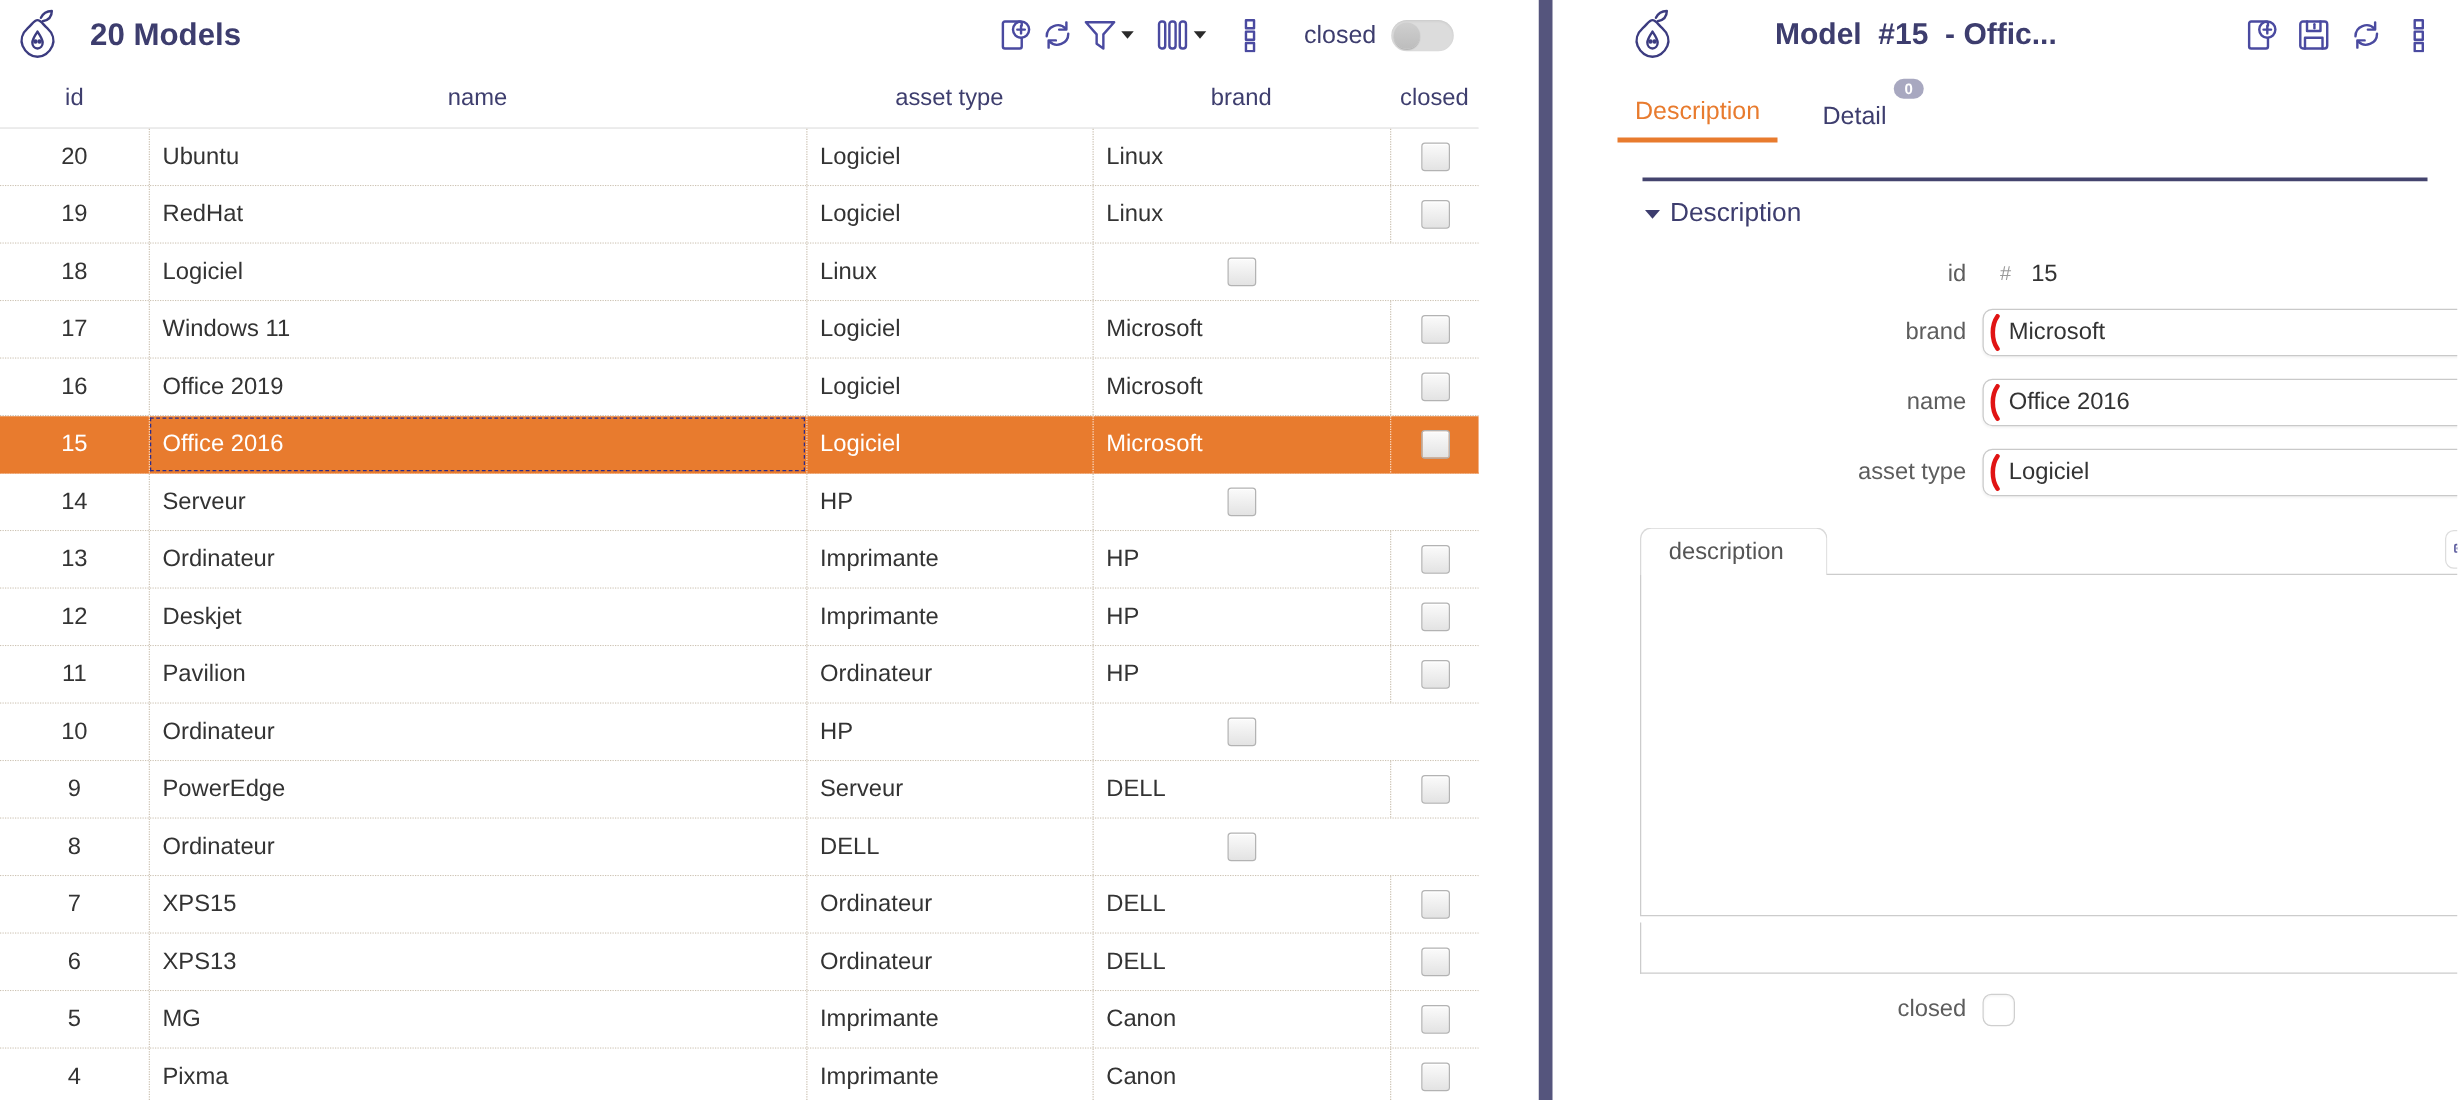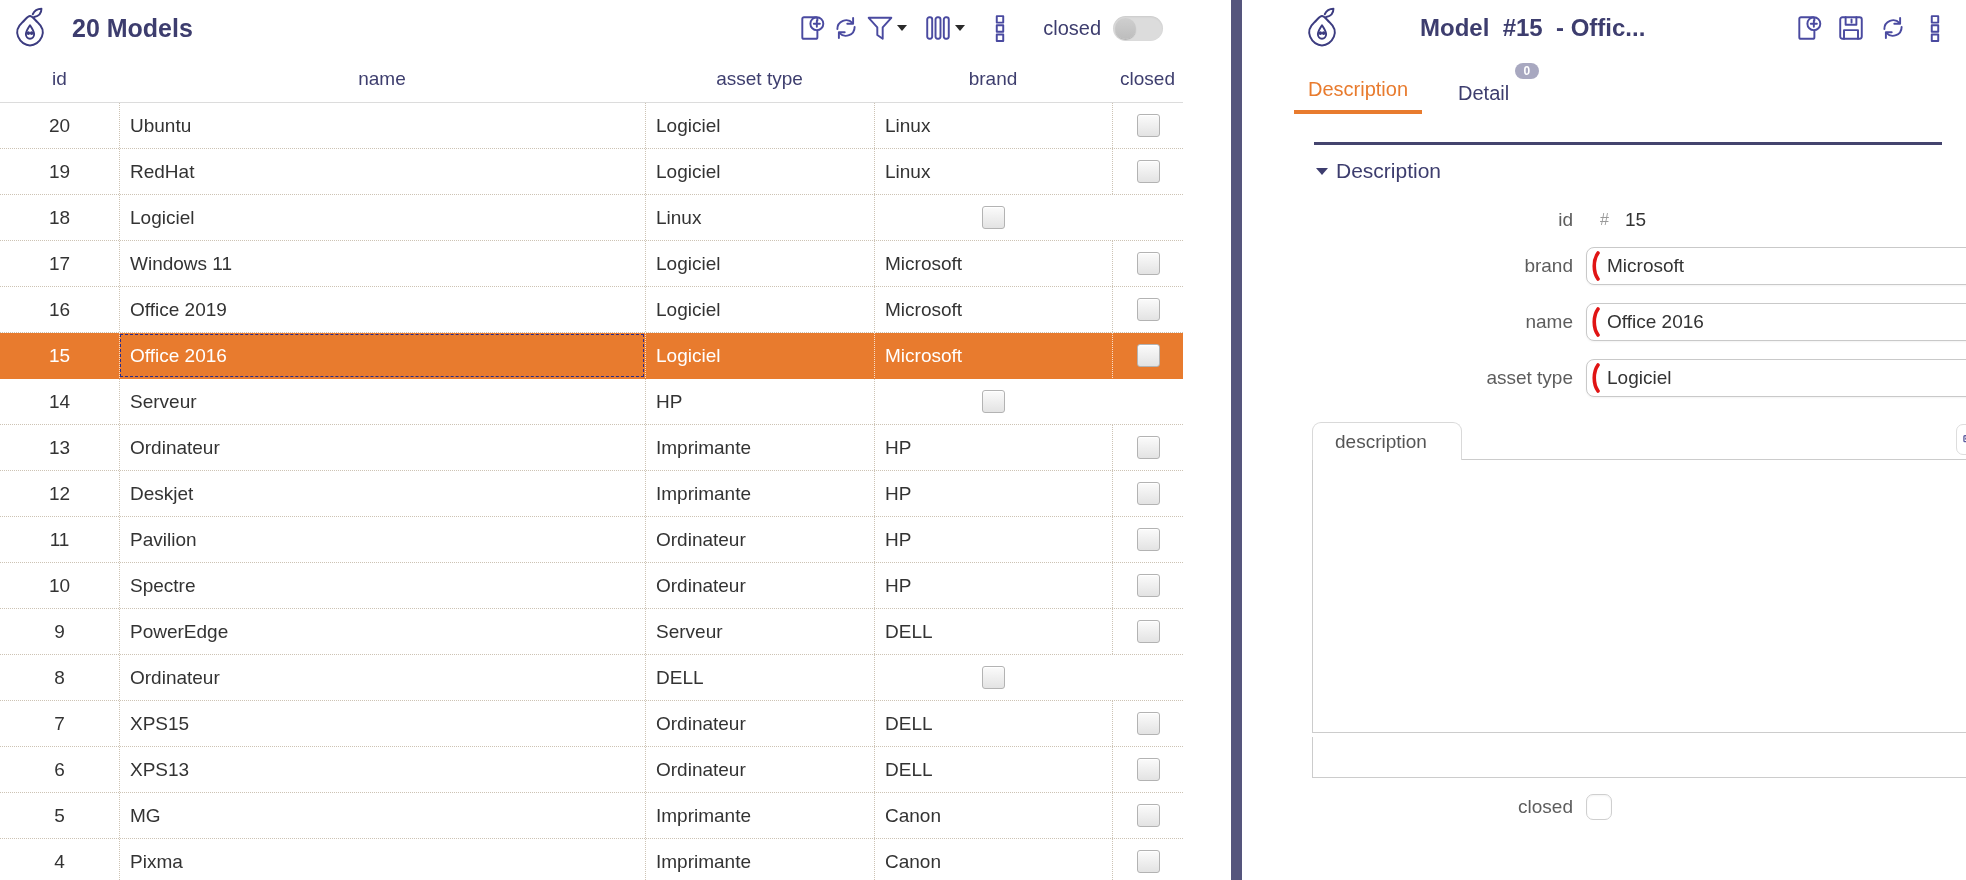--- a/index.html
+++ b/index.html
@@ -263,21 +263,20 @@
           <div class="cell c-id">11</div>
           <div class="cell c-txt c-name">Pavilion</div>
           <div class="cell c-txt">Ordinateur</div>
           <div class="cell c-txt">HP</div>
           <div class="cell c-chk">
             <span class="row-checkbox"></span>
           </div>
         </div>
         <div class="grid-row">
           <div class="cell c-id">10</div>
-          <div class="cell c-txt c-name">Spectre</div>
           <div class="cell c-txt">Ordinateur</div>
           <div class="cell c-txt">HP</div>
           <div class="cell c-chk">
             <span class="row-checkbox"></span>
           </div>
         </div>
         <div class="grid-row">
           <div class="cell c-id">9</div>
           <div class="cell c-txt c-name">PowerEdge</div>
           <div class="cell c-txt">Serveur</div>

